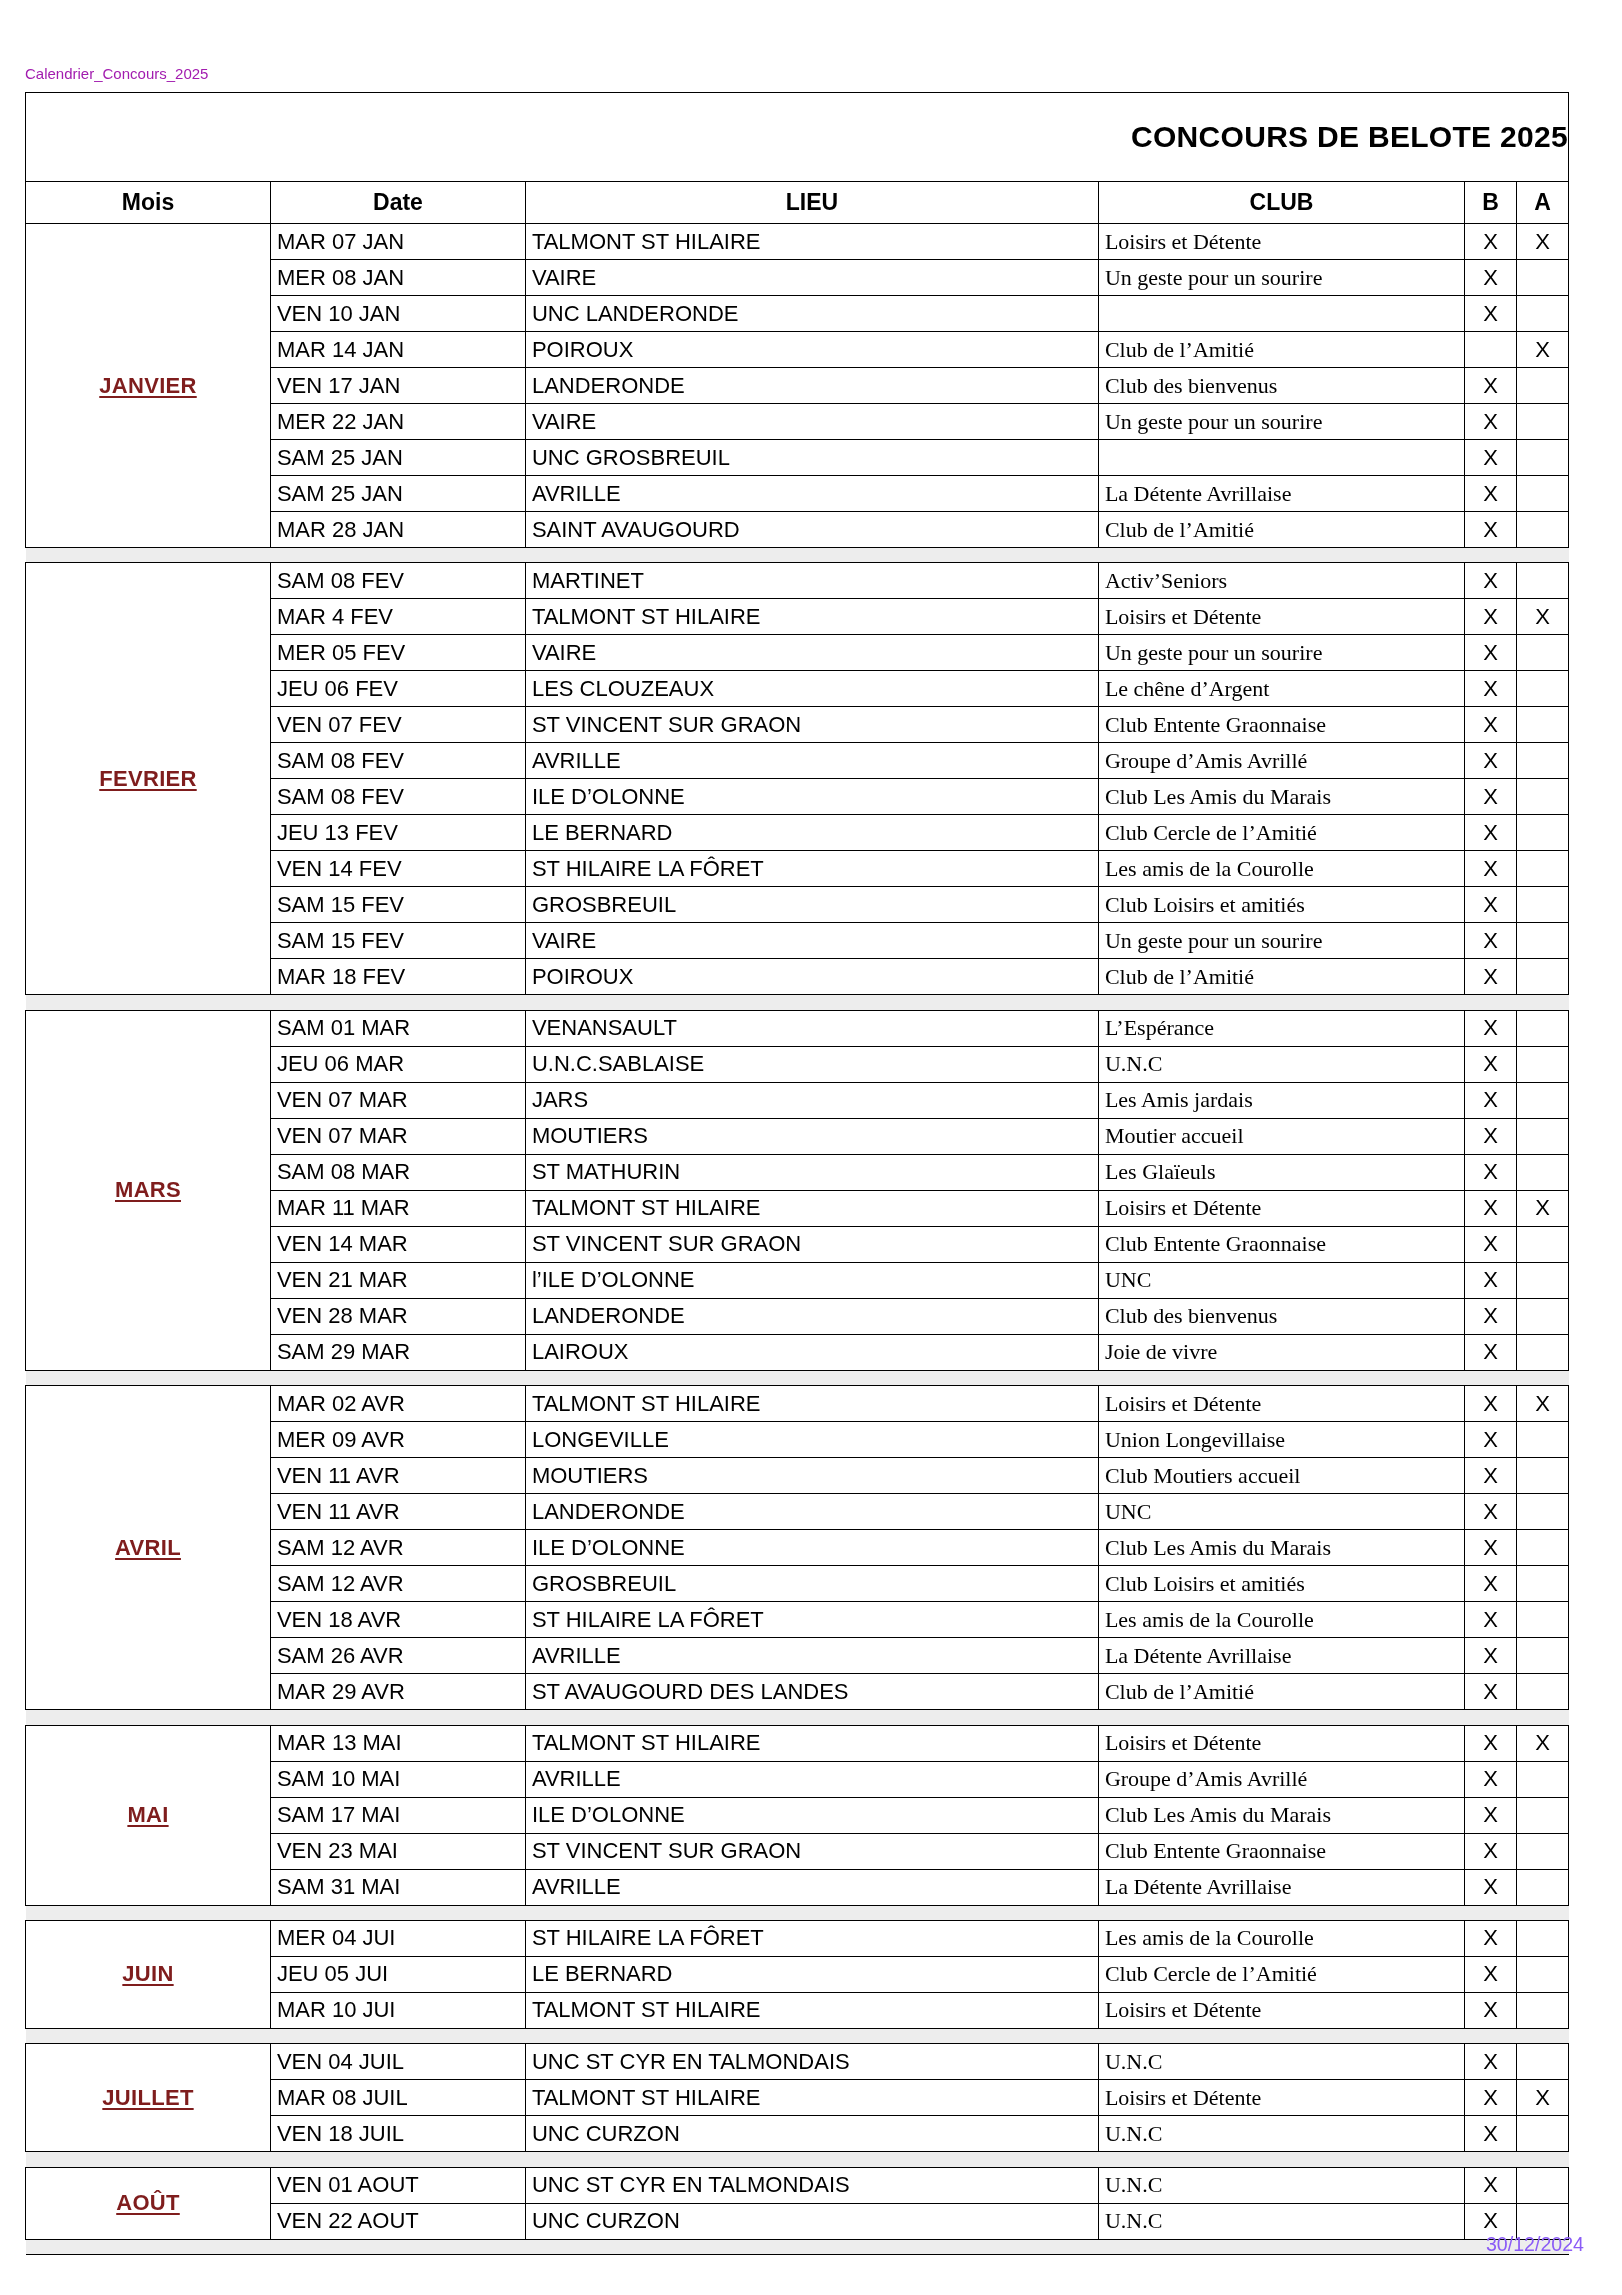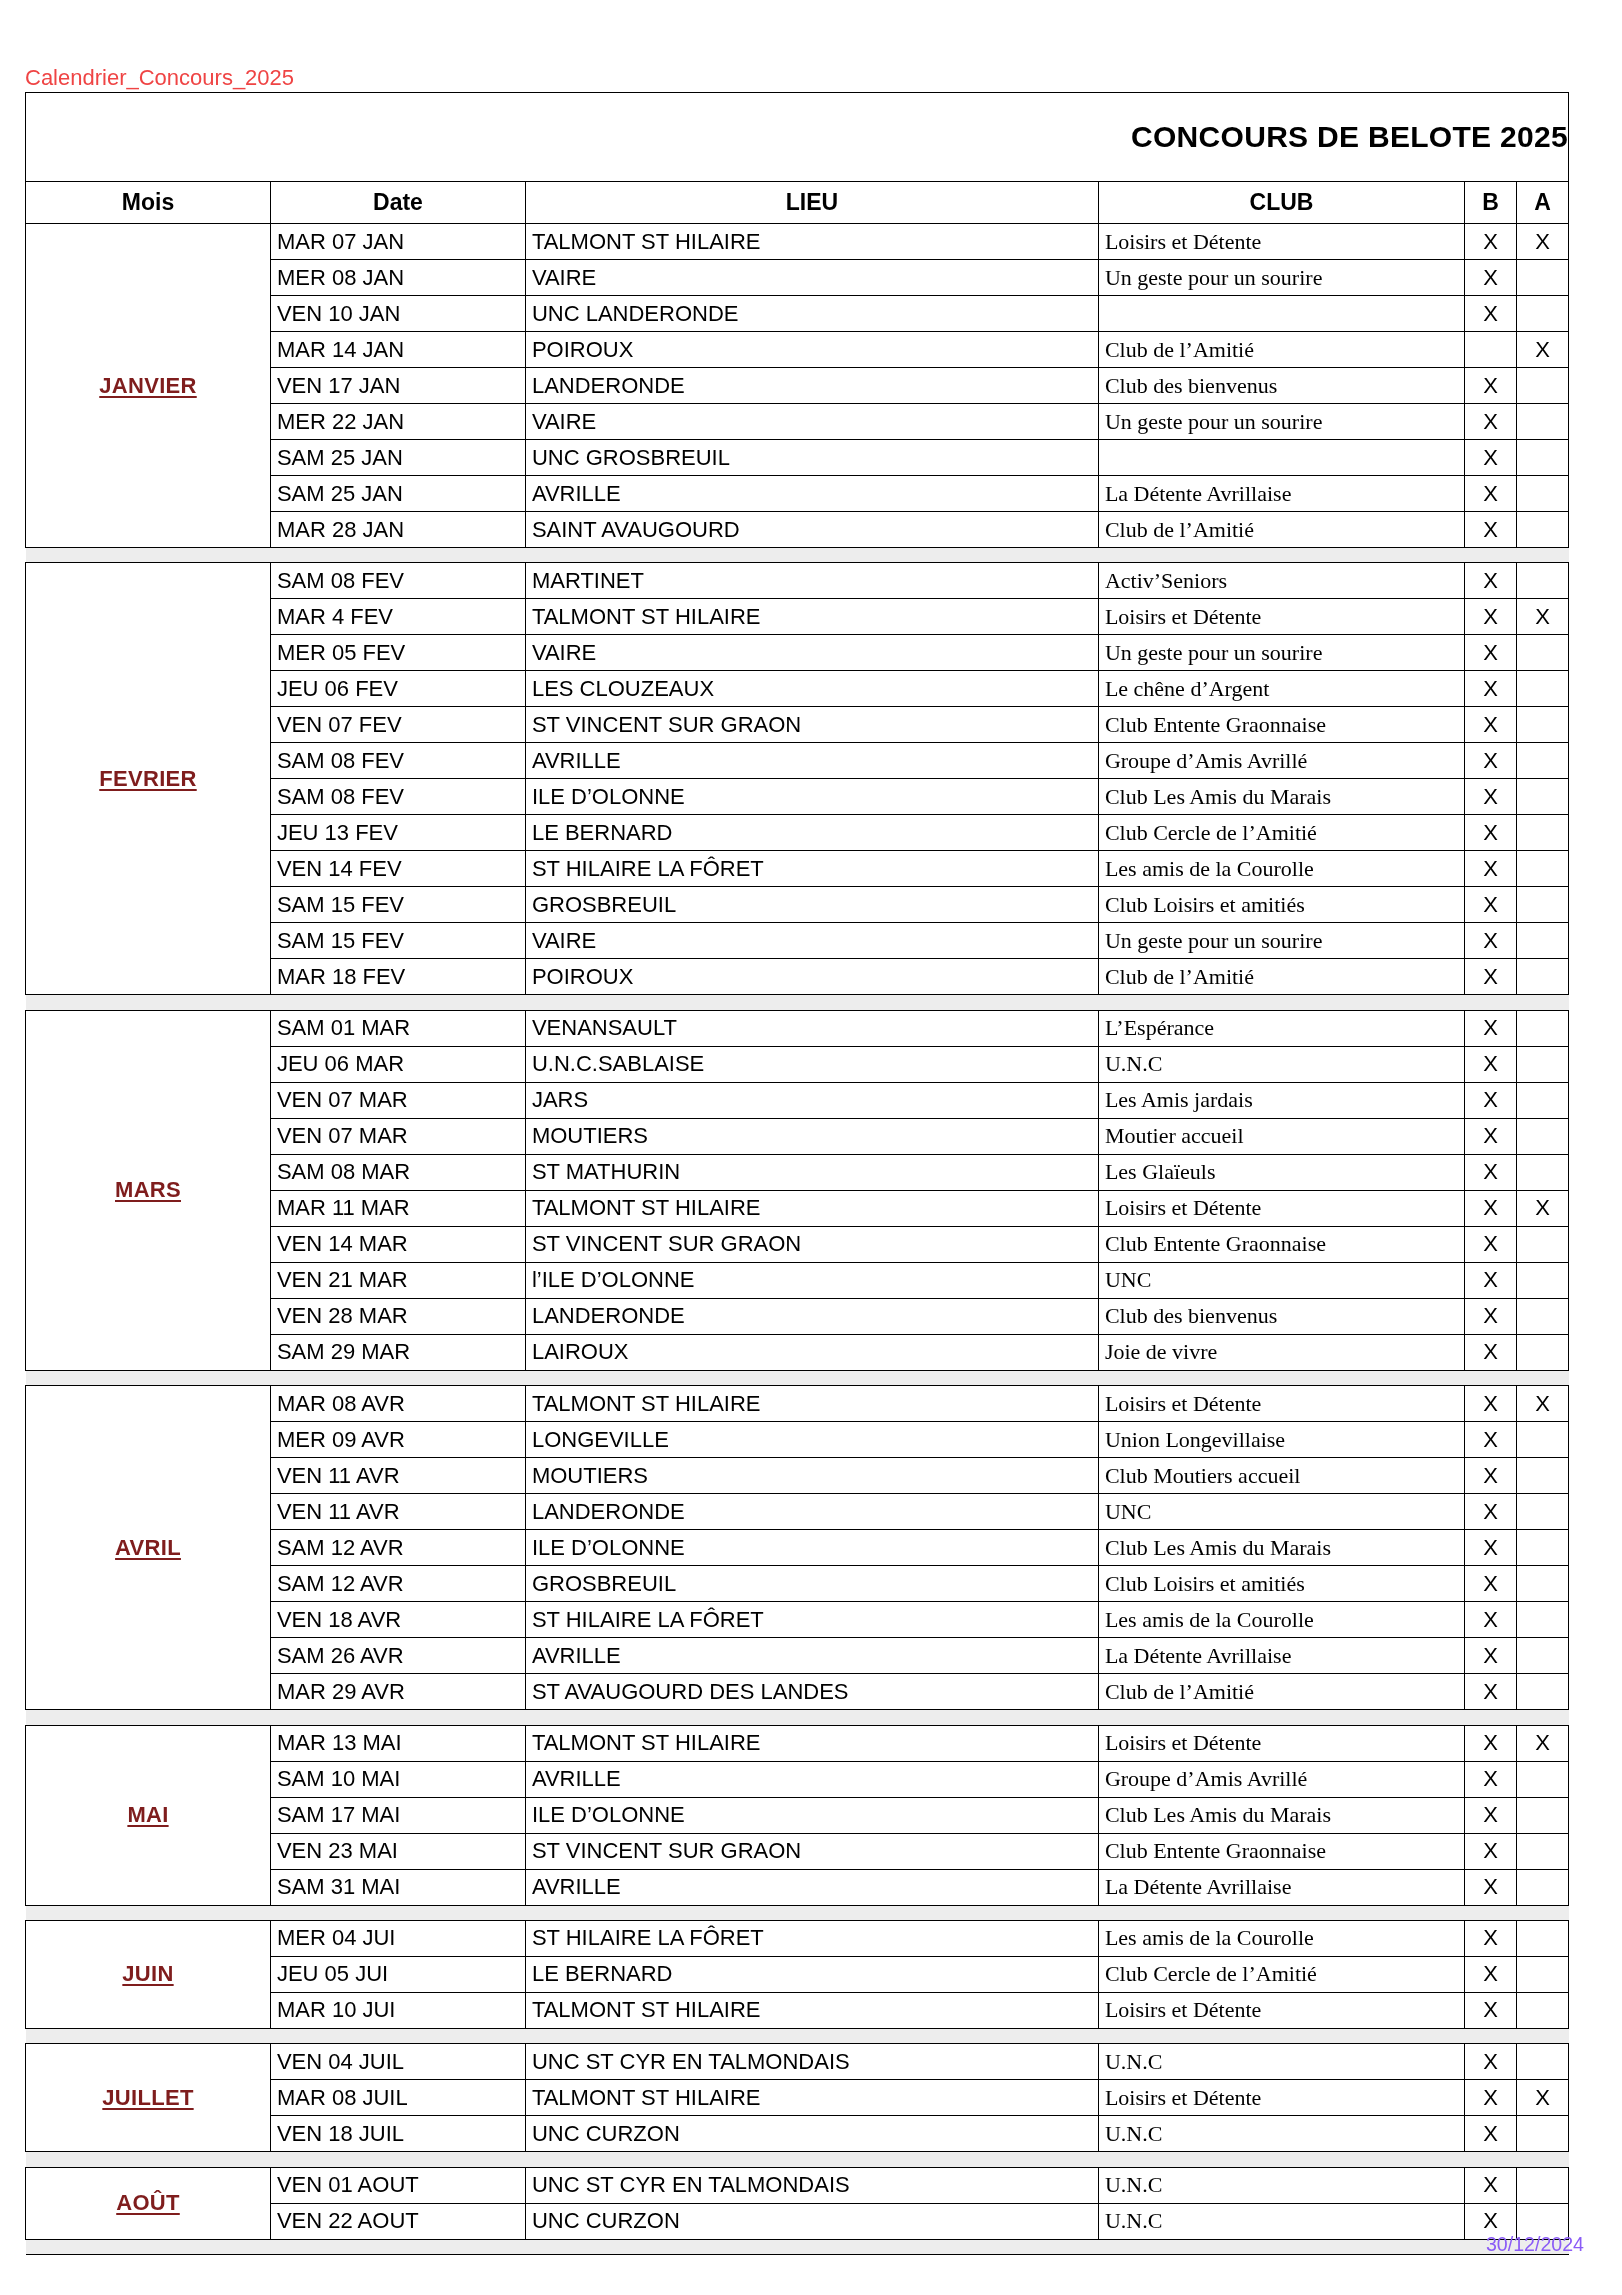--- a/index.html
+++ b/index.html
@@ -13,22 +13,22 @@
   }
   .page {
     position: relative;
     width: 1623px; height: 2295px;
     box-sizing: border-box;
     padding: 0;
   }
   .doc-label {
     position: absolute;
     left: 25px; top: 65px;
-    font-size: 22px;
-    color: #ef4444;
+    font-size: 15px;
+    color: #a21caf;
     font-family: "Liberation Sans", "DejaVu Sans", sans-serif;
     letter-spacing: 0px;
   }
   .sheet {
     position: absolute;
     left: 25px;
     top: 92px;
     width: 1544px;
   }
   table.cal {
@@ -378,21 +378,21 @@
             <td class="cell-lieu">LAIROUX</td>
             <td class="cell-club">Joie de vivre</td>
             <td class="cell-b">X</td>
             <td class="cell-a"></td>
           </tr>
           <tr class="spacer">
             <td colspan="6"></td>
           </tr>
           <tr class="data">
             <td class="cell-mois" rowspan="9">AVRIL</td>
-            <td class="cell-date">MAR 08 AVR</td>
+            <td class="cell-date">MAR 02 AVR</td>
             <td class="cell-lieu">TALMONT ST HILAIRE</td>
             <td class="cell-club">Loisirs et Détente</td>
             <td class="cell-b">X</td>
             <td class="cell-a">X</td>
           </tr>
           <tr class="data">
             <td class="cell-date">MER 09 AVR</td>
             <td class="cell-lieu">LONGEVILLE</td>
             <td class="cell-club">Union Longevillaise</td>
             <td class="cell-b">X</td>

